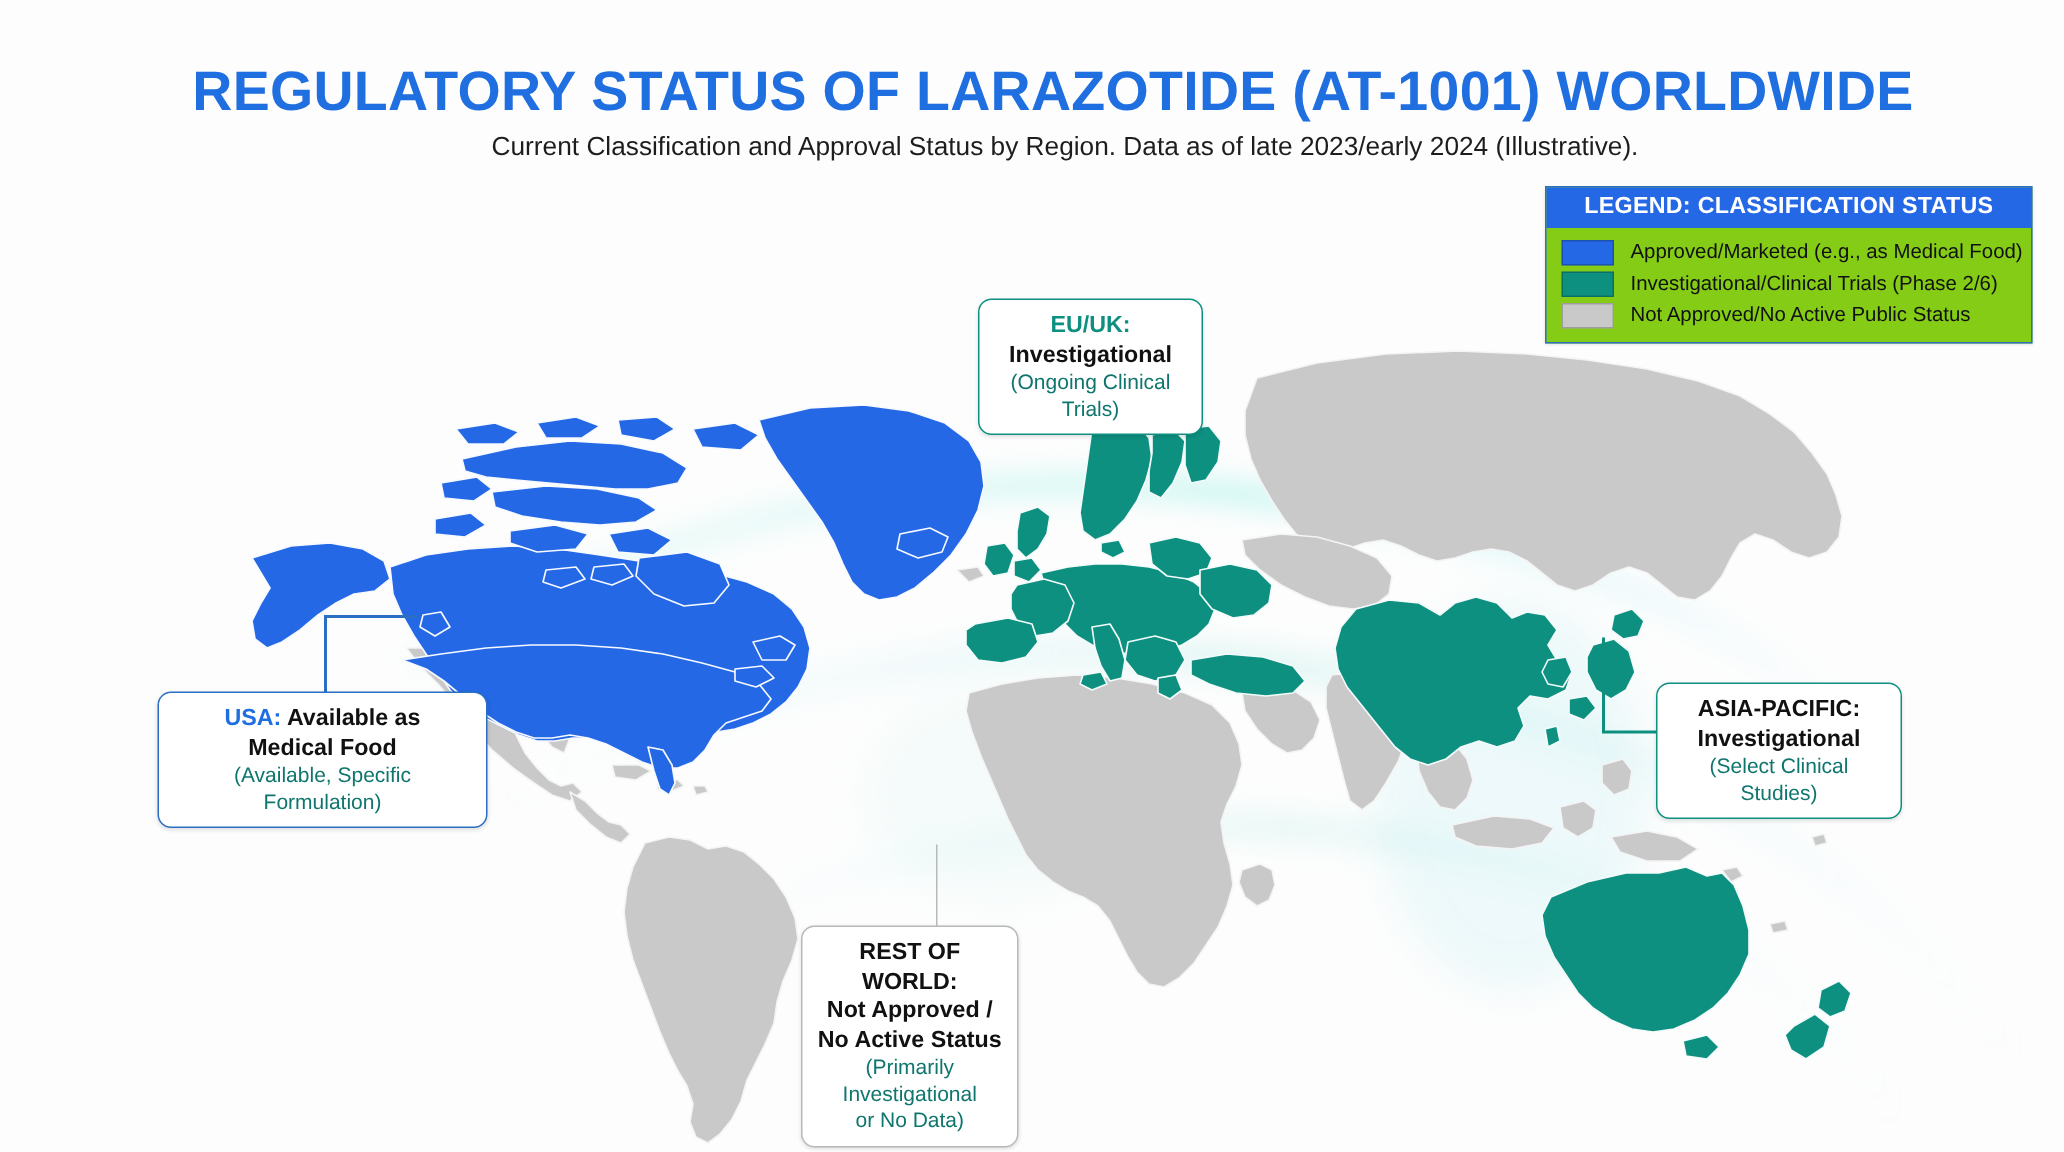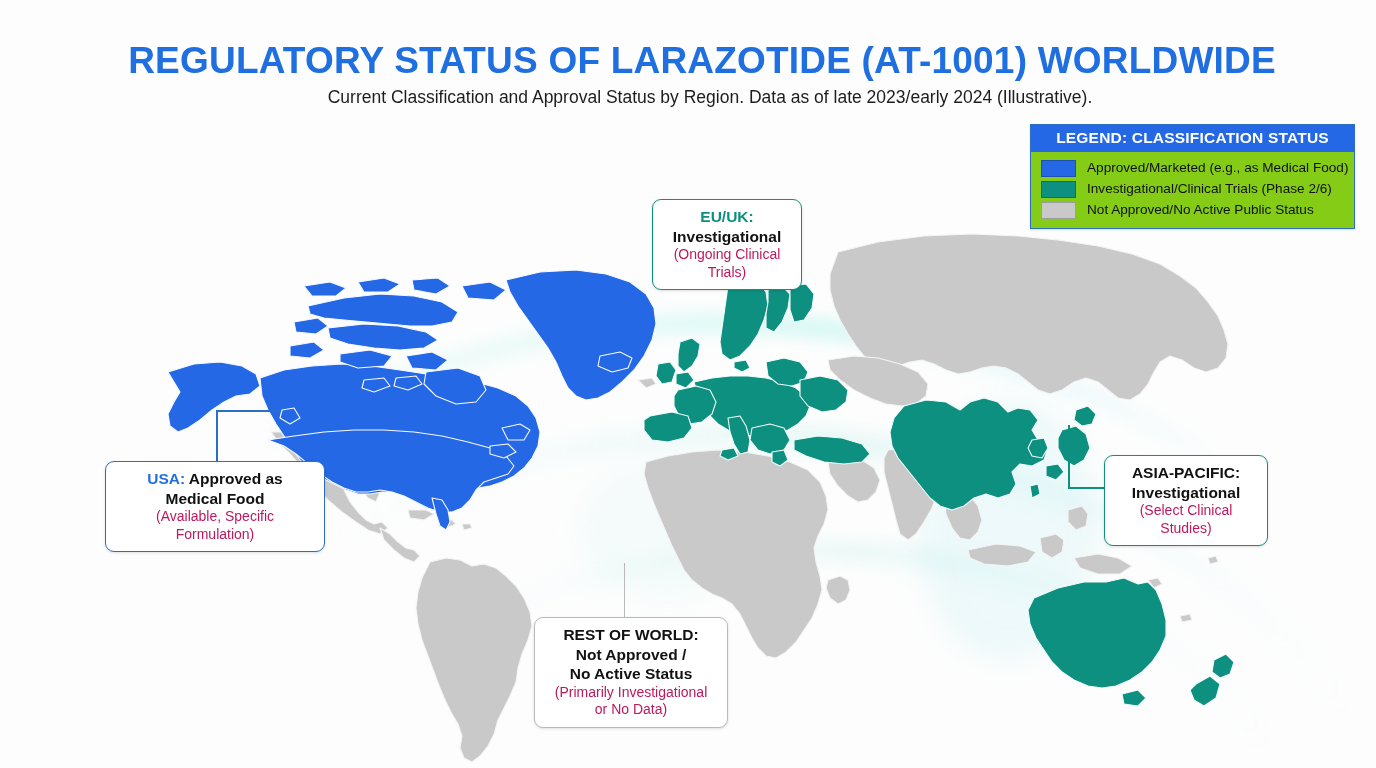--- a/index.html
+++ b/index.html
@@ -57,29 +57,29 @@
   .callout{
     position:absolute;
     background:#ffffff;
     border-radius:9px;
     text-align:center;
     box-shadow:0 1px 3px rgba(0,0,0,.13);
     padding:7px 10px 8px;
     box-sizing:border-box;
   }
   .callout .l1{font-size:15.5px;font-weight:bold;line-height:1.26;color:#111;}
-  .callout .l2{font-size:14px;line-height:1.26;color:#be185d;}
+  .callout .l2{font-size:14px;line-height:1.26;color:#0f766e;}
   .accent-blue{color:#1F6FE0;}
   .accent-teal{color:#0E9080;}
   .accent-gray{color:#9a9a9a;}
 
   #callout-usa{left:77px;top:461px;width:220px;border:1.6px solid #2a6fc4;}
   #callout-eu{left:624px;top:199px;width:150px;border:1.6px solid #0E9080;}
   #callout-apac{left:1076px;top:455px;width:164px;border:1.6px solid #0E9080;}
-  #callout-row{left:506px;top:617px;width:194px;border:1.6px solid #b9b9b9;}
+  #callout-row{left:506px;top:617px;width:145px;border:1.6px solid #b9b9b9;}
 
   
   .leader{position:absolute;background:#2a6fc4;}
   .leader.teal{background:#0E9080;}
   .leader.gray{background:#b9b9b9;}
   #lead-usa-v{left:188px;top:410px;width:1.6px;height:52px;}
   #lead-usa-h{left:188px;top:410px;width:62px;height:1.6px;}
   #lead-eu-v{left:716px;top:250px;width:1.6px;height:58px;}
   #lead-apac-h{left:1040px;top:487px;width:38px;height:1.6px;}
   #lead-apac-v{left:1040px;top:425px;width:1.6px;height:63px;}
@@ -337,21 +337,21 @@
       <div class="legend-row">
         <span class="swatch" style="background:#C9C9C9"></span>
         <span class="legend-label">Not Approved/No Active Public Status</span>
       </div>
     </div>
   </div>
 
   <div class="callout" id="callout-usa">
     <div class="l1">
       <span class="accent-blue">USA:</span>
-      <span>Approved as</span>
+      <span>Available as</span>
     </div>
     <div class="l1">Medical Food</div>
     <div class="l2">(Available, Specific Formulation)</div>
   </div>
 
   <div class="callout" id="callout-eu">
     <div class="l1">
       <span class="accent-teal">EU/UK:</span>
       <span>Investigational</span>
     </div>

